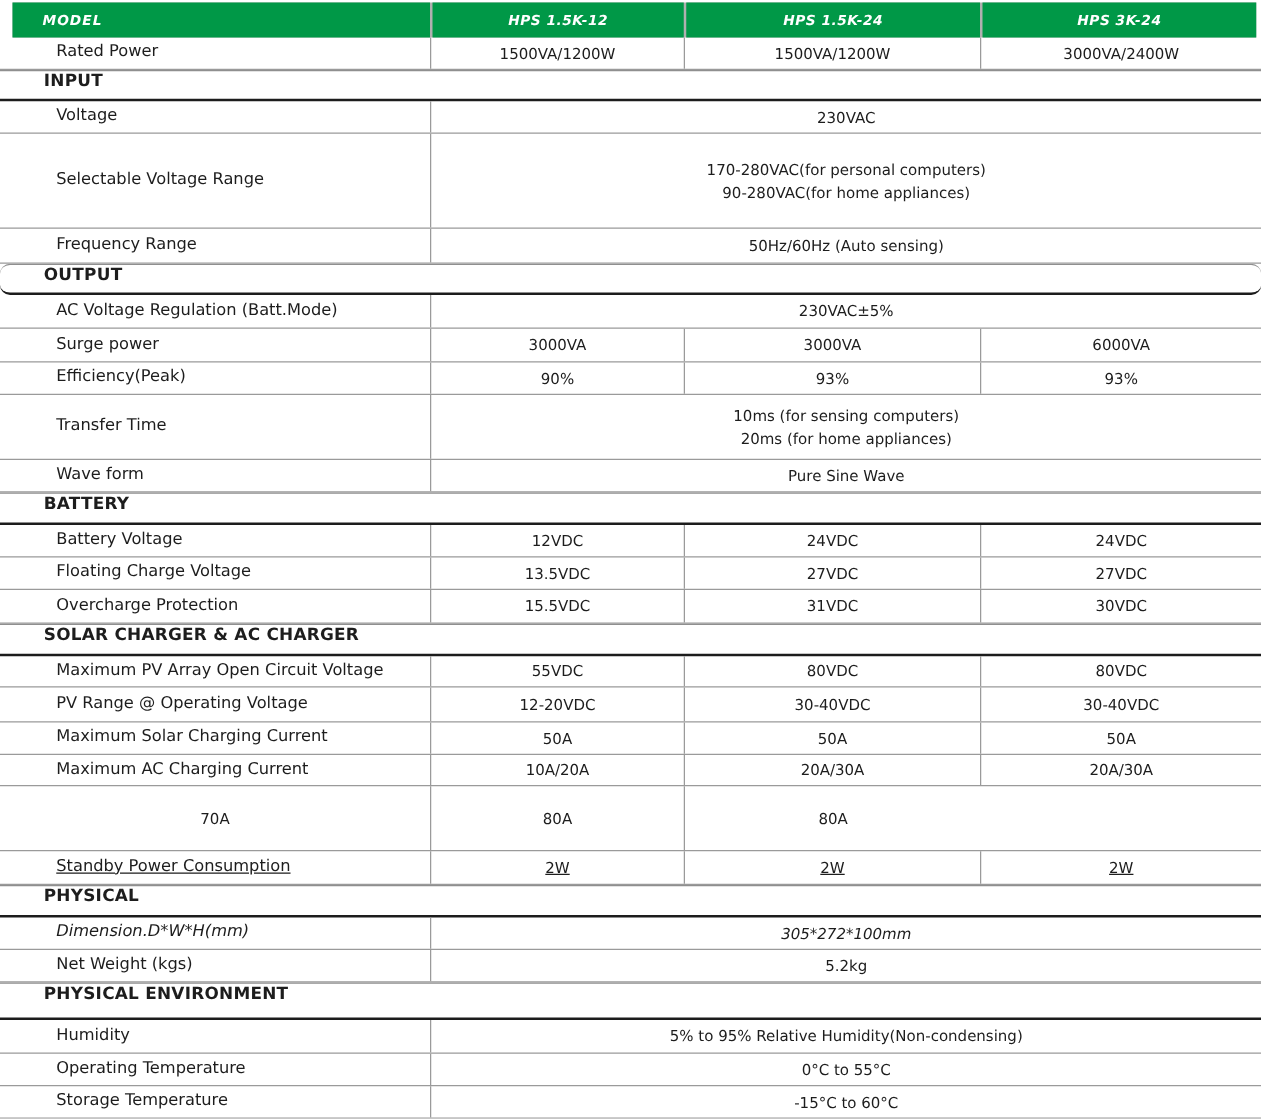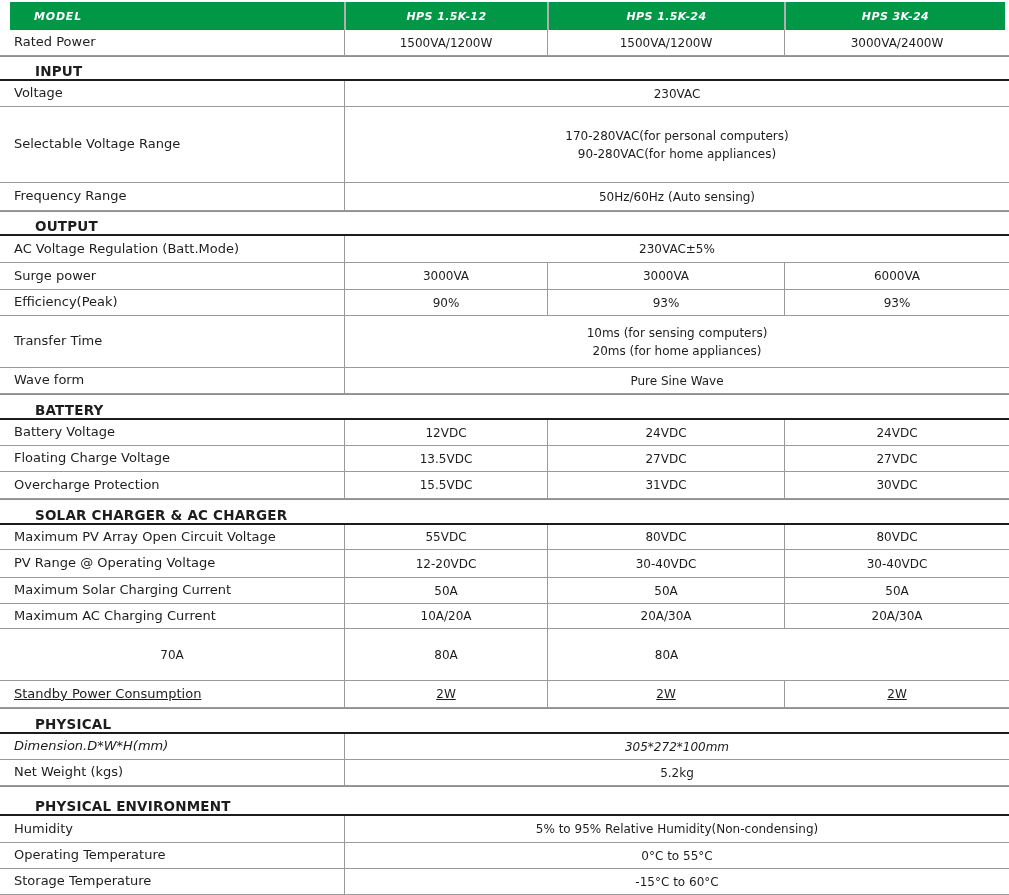--- a/index.html
+++ b/index.html
@@ -44,32 +44,32 @@
 
   
   .row{
     display:grid;
     grid-template-columns:345px 203px 237px 224px;
     border-bottom:1px solid var(--grid-line);
     width:1009px;
   }
   .section-row{
     display:flex;
-    align-items:flex-end;
+    align-items:flex-start;
     padding-left:35px;
     border-top:1px solid #8f8f8f;
     border-bottom:2px solid var(--section-line);
     font-weight:bold;
     font-size:13.5px;
     letter-spacing:0.2px;
     width:1009px;
   }
   .cell{display:flex;flex-direction:column;justify-content:center;}
   .label{
-    padding-left:14px;
+    padding-left:45px;
     padding-right:8px;
     border-right:1px solid var(--grid-line);
     font-size:13px;
     line-height:1.3;
     align-items:flex-start;
   }
   .label.small{font-size:11.5px;}
   .value{
     font-size:12px;
     align-items:center;
@@ -120,21 +120,21 @@
         </div>
       </div>
       <div class="row" style="height: 28px;">
         <div class="cell label">
           <div>Frequency Range</div>
         </div>
         <div class="cell value span3">
           <div>50Hz/60Hz (Auto sensing)</div>
         </div>
       </div>
-      <div class="section-row" style="height: 25px;">
+      <div class="section-row" style="height: 25px; border-radius: 8px;">
         <span>OUTPUT</span>
       </div>
       <div class="row" style="height: 27px;">
         <div class="cell label">
           <div>AC Voltage Regulation (Batt.Mode)</div>
         </div>
         <div class="cell value span3">
           <div>230VAC±5%</div>
         </div>
       </div>

